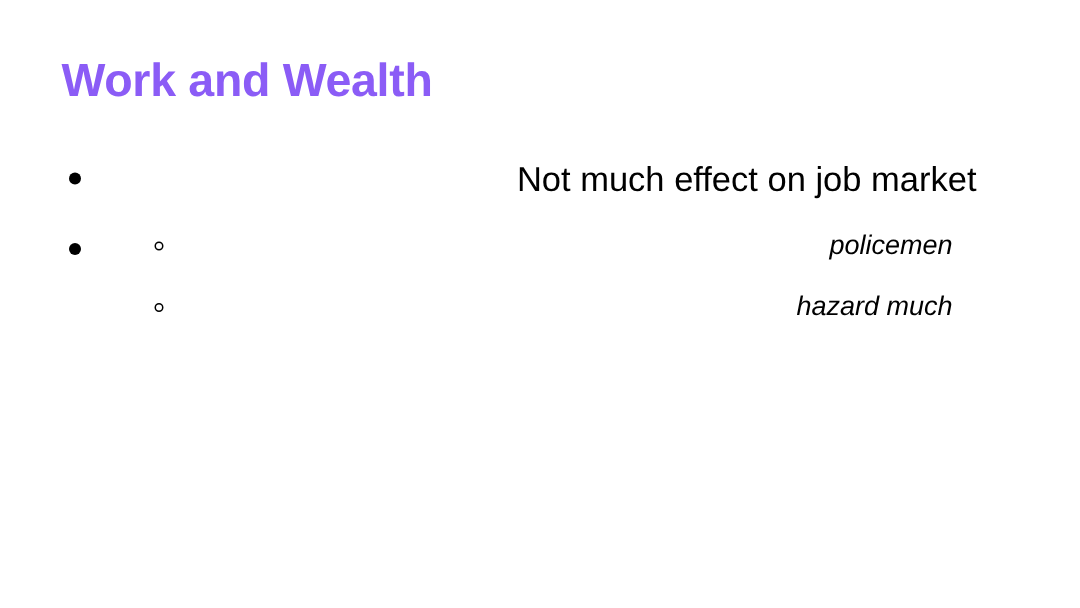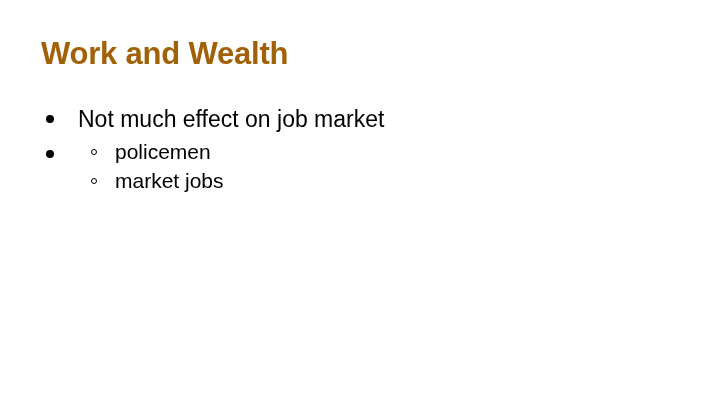--- a/index.html
+++ b/index.html
@@ -18,21 +18,21 @@
     width: 720px;
     height: 405px;
     background: #ffffff;
   }
   .slide-title {
     position: absolute;
     left: 41px;
     top: 36px;
     font-size: 31px;
     font-weight: bold;
-    color: #a16207;
+    color: #8b5cf6;
     letter-spacing: -0.2px;
     line-height: 1.15;
     white-space: nowrap;
   }
   .body-block {
     position: absolute;
     left: 41px;
     top: 104px;
     width: 610px;
   }
@@ -41,42 +41,44 @@
     margin: 0;
     padding: 0;
   }
   li.bullet1 {
     position: relative;
     padding-left: 37px;
     font-size: 23px;
     line-height: 31px;
     color: #000000;
     margin: 0 0 2px 0;
+    text-align: right;
   }
   li.bullet1 > .marker-dot {
     position: absolute;
     left: 5px;
     top: 11px;
     width: 8px;
     height: 8px;
     background: #000000;
     border-radius: 50%;
   }
   ul.level2 {
     list-style: none;
     margin: 4px 0 0 0;
     padding: 0;
   }
   li.bullet2 {
     position: relative;
     padding-left: 33px;
-    font-size: 21px;
+    font-size: 18px;
     line-height: 25px;
     color: #000000;
-    margin: 4px;
+    margin: 16px;
+    font-style: italic;
   }
   li.bullet2 > .marker-ring {
     position: absolute;
     left: 9px;
     top: 10px;
     width: 6px;
     height: 6px;
     border: 1px solid #000000;
     border-radius: 50%;
     box-sizing: border-box;
@@ -101,21 +103,21 @@
       <li class="bullet1">
         <span class="marker-dot"></span>
 
         <ul class="level2">
           <li class="bullet2">
             <span class="marker-ring"></span>
             <span class="txt">policemen</span>
           </li>
           <li class="bullet2">
             <span class="marker-ring"></span>
-            <span class="txt">market jobs</span>
+            <span class="txt">hazard much</span>
           </li>
         </ul>
       </li>
 
     </ul>
   </div>
 
 </div>
 
 </body></html>

